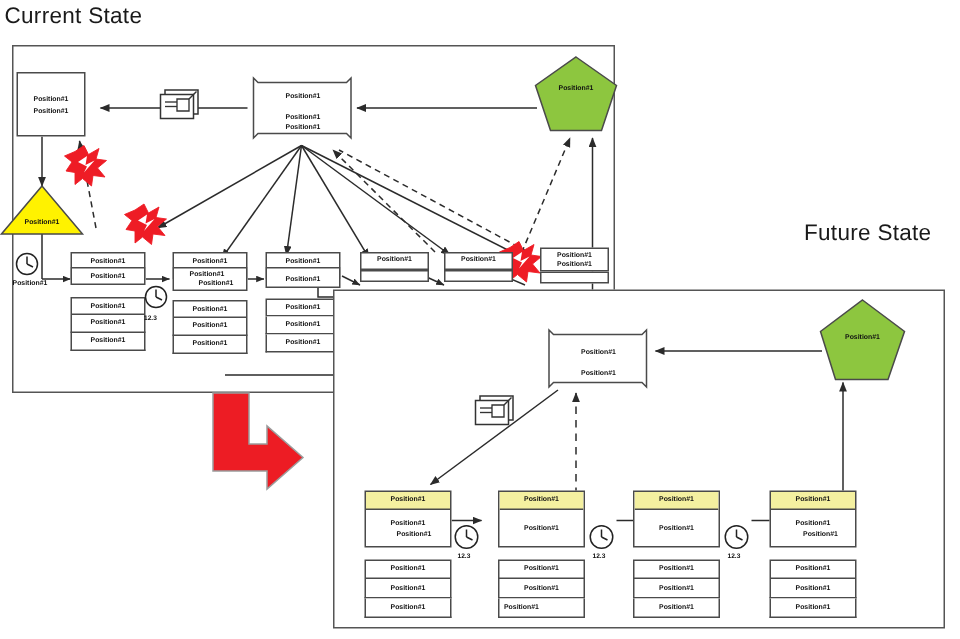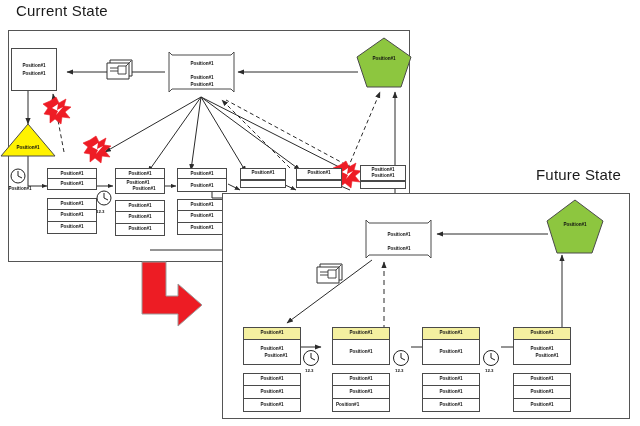--- a/index.html
+++ b/index.html
@@ -12,22 +12,22 @@
   svg.layer{position:absolute;left:0;top:0;width:640px;height:426px;}
 
   .title{
     position:absolute;
     font-family:"Liberation Sans", sans-serif;
     font-size:15px;
     color:#1a1a1a;
     letter-spacing:.2px;
     white-space:nowrap;
   }
-  #title-current{left:16px;top:2px;}
-  #title-future{left:536px;top:166px;text-align:center;}
+  #title-current{left:3px;top:2px;}
+  #title-future{left:536px;top:147px;text-align:center;}
 
   
   .node{
     position:absolute;
     box-sizing:border-box;
     background:#ffffff;
     border:1px solid #4a4a4a;
     font-size:4.6px;
     font-weight:bold;
     color:#111;

